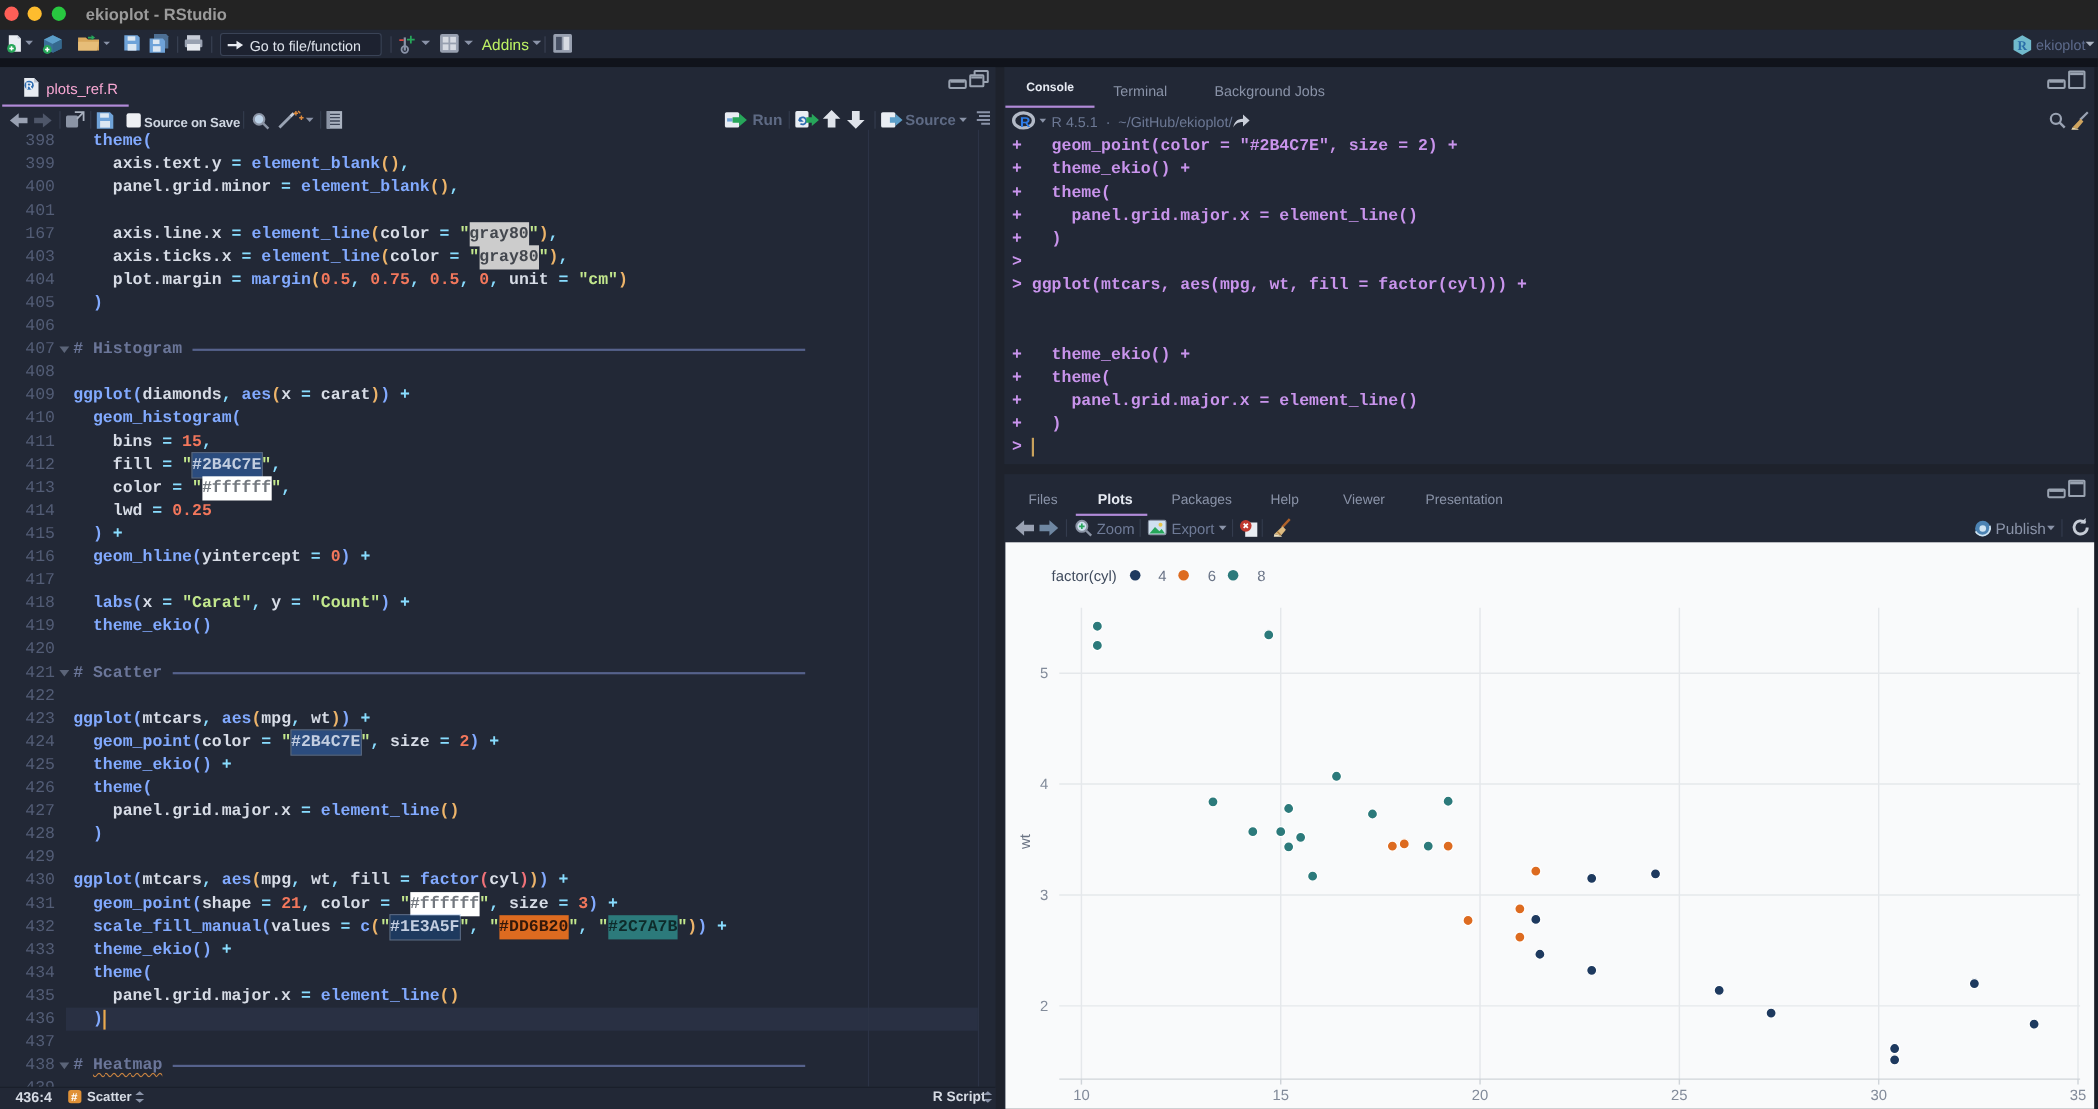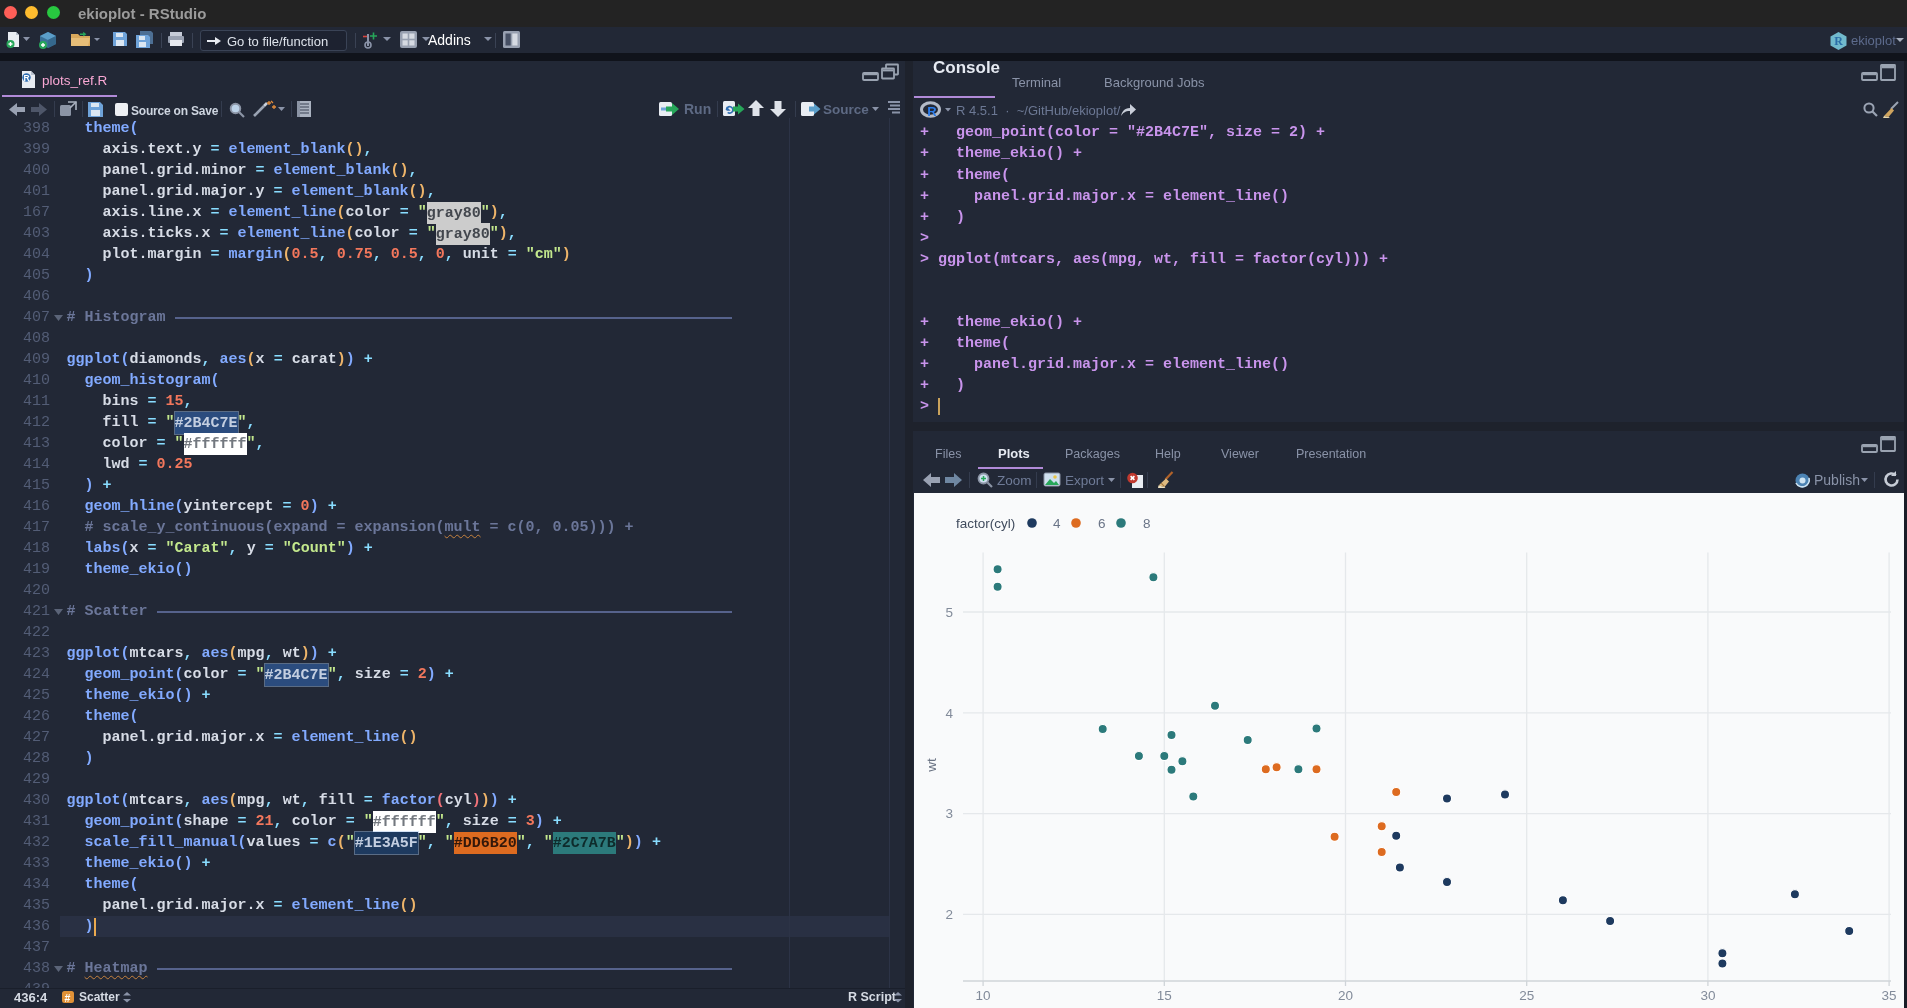--- a/index.html
+++ b/index.html
@@ -83,21 +83,21 @@
 <svg style="left:400px;top:31px" width="17" height="17">
 <rect x="0" y="0" width="17" height="17" rx="2" fill="#98a0b0"></rect>
 <rect x="2.5" y="2.5" width="5.2" height="5.2" fill="#d6dae2"></rect>
       <rect x="9.3" y="2.5" width="5.2" height="5.2" fill="#d6dae2"></rect>
 <rect x="2.5" y="9.3" width="5.2" height="5.2" fill="#d6dae2"></rect>
       <rect x="9.3" y="9.3" width="5.2" height="5.2" fill="#d6dae2"></rect>
     </svg>
 <svg style="left:422px;top:37px" width="10" height="8">
       <path d="M0 0l4 4 4-4z" fill="#8a93a8"></path>
     </svg>
-<div class="abs" style="left:428px;top:32px;font:400 14px 'Liberation Sans';color:#ffffff">Addins</div>
+<div class="abs" style="left:438px;top:32px;font:400 14px 'Liberation Sans';color:#bef264">Addins</div>
 <svg style="left:484px;top:37px" width="10" height="8">
       <path d="M0 0l4 4 4-4z" fill="#8a93a8"></path>
     </svg>
 <div class="abs" style="left:495px;top:33px;width:1px;height:15px;background:#3a4254"></div>
 <svg style="left:503px;top:31px" width="17" height="17">
 <rect x="0" y="0" width="17" height="17" rx="1.5" fill="#98a0b0"></rect>
 <rect x="2.5" y="2.5" width="5.2" height="12" fill="#464f63"></rect>
       <rect x="9.3" y="2.5" width="5.2" height="12" fill="#d6dae2"></rect>
     </svg>
 <svg style="left:1830px;top:32px" width="17" height="18">
@@ -200,21 +200,20 @@
 <div class="abs" style="left:60px;top:916px;width:829px;height:21px;background:#293043"></div>
 <div class="abs" style="left:789px;top:118px;width:1px;height:870px;background:#2c3346"></div>
 <div class="abs" style="left:889px;top:118px;width:1px;height:870px;background:#2c3346"></div>
 <div class="gl" style="top:118px">398</div>
 <div class="cl" style="top:118px"><span class="w">  </span><span class="fn">theme</span><span class="fn">(</span></div>
 <div class="gl" style="top:139px">399</div>
 <div class="cl" style="top:139px"><span class="w">    axis.text.y </span><span class="op">=</span><span class="w"> </span><span class="fn">element_blank</span><span class="p2">()</span><span class="op">,</span></div>
 <div class="gl" style="top:160px">400</div>
 <div class="cl" style="top:160px"><span class="w">    panel.grid.minor </span><span class="op">=</span><span class="w"> </span><span class="fn">element_blank</span><span class="p2">()</span><span class="op">,</span></div>
 <div class="gl" style="top:181px">401</div>
-<div class="cl" style="top:181px"><span class="w">    panel.grid.major.y </span><span class="op">=</span><span class="w"> </span><span class="fn">element_blank</span><span class="p2">()</span><span class="op">,</span></div>
 <div class="gl" style="top:202px">167</div>
 <div class="cl" style="top:202px"><span class="w">    axis.line.x </span><span class="op">=</span><span class="w"> </span><span class="fn">element_line</span><span class="p2">(</span><span class="w">color </span><span class="op">=</span><span class="w"> </span><span class="str">"</span><span style="background:#cccccc;color:#43474e;padding:2.5px 0">gray80</span><span class="str">"</span><span class="p2">)</span><span class="op">,</span></div>
 <div class="gl" style="top:223px">403</div>
 <div class="cl" style="top:223px"><span class="w">    axis.ticks.x </span><span class="op">=</span><span class="w"> </span><span class="fn">element_line</span><span class="p2">(</span><span class="w">color </span><span class="op">=</span><span class="w"> </span><span class="str">"</span><span style="background:#cccccc;color:#43474e;padding:2.5px 0">gray80</span><span class="str">"</span><span class="p2">)</span><span class="op">,</span></div>
 <div class="gl" style="top:244px">404</div>
 <div class="cl" style="top:244px"><span class="w">    plot.margin </span><span class="op">=</span><span class="w"> </span><span class="fn">margin</span><span class="p2">(</span><span class="num">0.5</span><span class="op">,</span><span class="w"> </span><span class="num">0.75</span><span class="op">,</span><span class="w"> </span><span class="num">0.5</span><span class="op">,</span><span class="w"> </span><span class="num">0</span><span class="op">,</span><span class="w"> unit </span><span class="op">=</span><span class="w"> </span><span class="str">"cm"</span><span class="p2">)</span></div>
 <div class="gl" style="top:265px">405</div>
 <div class="cl" style="top:265px"><span class="w">  </span><span class="fn">)</span></div>
 <div class="gl" style="top:286px">406</div>
 <div class="gl" style="top:307px">407</div>
@@ -230,21 +229,20 @@
 <div class="cl" style="top:412px"><span class="w">    fill </span><span class="op">=</span><span class="w"> </span><span class="str">"</span><span style="background:#2B4C7E;color:#c3cee0;padding:2.5px 0;outline:1px solid rgba(160,190,230,0.45)">#2B4C7E</span><span class="str">"</span><span class="op">,</span></div>
 <div class="gl" style="top:433px">413</div>
 <div class="cl" style="top:433px"><span class="w">    color </span><span class="op">=</span><span class="w"> </span><span class="str">"</span><span style="background:#ffffff;color:#73787f;padding:2.5px 0">#ffffff</span><span class="str">"</span><span class="op">,</span></div>
 <div class="gl" style="top:454px">414</div>
 <div class="cl" style="top:454px"><span class="w">    lwd </span><span class="op">=</span><span class="w"> </span><span class="num">0.25</span></div>
 <div class="gl" style="top:475px">415</div>
 <div class="cl" style="top:475px"><span class="w">  </span><span class="fn">)</span><span class="w"> </span><span class="op">+</span></div>
 <div class="gl" style="top:496px">416</div>
 <div class="cl" style="top:496px"><span class="w">  </span><span class="fn">geom_hline</span><span class="fn">(</span><span class="w">yintercept </span><span class="op">=</span><span class="w"> </span><span class="num">0</span><span class="fn">)</span><span class="w"> </span><span class="op">+</span></div>
 <div class="gl" style="top:517px">417</div>
-<div class="cl" style="top:517px"><span class="com">  # scale_y_continuous(expand = expansion(</span><span class="com wavy">mult</span><span class="com"> = c(0, 0.05))) +</span></div>
 <div class="gl" style="top:538px">418</div>
 <div class="cl" style="top:538px"><span class="w">  </span><span class="fn">labs</span><span class="fn">(</span><span class="w">x </span><span class="op">=</span><span class="w"> </span><span class="str">"Carat"</span><span class="op">,</span><span class="w"> y </span><span class="op">=</span><span class="w"> </span><span class="str">"Count"</span><span class="fn">)</span><span class="w"> </span><span class="op">+</span></div>
 <div class="gl" style="top:559px">419</div>
 <div class="cl" style="top:559px"><span class="w">  </span><span class="fn">theme_ekio</span><span class="fn">()</span></div>
 <div class="gl" style="top:580px">420</div>
 <div class="gl" style="top:601px">421</div>
 <div class="cl" style="top:601px"><span class="com"># Scatter </span></div>
 <div class="gl" style="top:622px">422</div>
 <div class="gl" style="top:643px">423</div>
 <div class="cl" style="top:643px"><span class="fn">ggplot</span><span class="fn">(</span><span class="w">mtcars</span><span class="op">,</span><span class="w"> </span><span class="fn">aes</span><span class="p2">(</span><span class="w">mpg</span><span class="op">,</span><span class="w"> wt</span><span class="p2">)</span><span class="fn">)</span><span class="w"> </span><span class="op">+</span></div>
@@ -298,21 +296,21 @@
 <svg style="left:123px;top:992px" width="8" height="11">
       <path d="M0 3.5L4 0l4 3.5z" fill="#8a93a8"></path>
       <path d="M0 7l4 3.5L8 7z" fill="#8a93a8"></path>
     </svg>
 <div class="abs" style="left:848px;top:990px;font:700 12.5px 'Liberation Sans';color:#d6dbe4">R Script</div>
 <svg style="left:894px;top:992px" width="8" height="11">
       <path d="M0 3.5L4 0l4 3.5z" fill="#8a93a8"></path>
       <path d="M0 7l4 3.5L8 7z" fill="#8a93a8"></path>
     </svg>
 <div class="abs" style="left:913px;top:61px;width:994px;height:361px;background:#222836"></div>
-<div class="tab" style="left:933px;top:58px;font-size:17px">Console</div>
+<div class="tab" style="left:933px;top:74px;font-size:11px">Console</div>
 <div class="tabi" style="left:1012px;top:75px">Terminal</div>
 <div class="tabi" style="left:1104px;top:75px">Background Jobs</div>
 <div class="abs" style="left:914px;top:96px;width:81px;height:2px;background:#b18ad8"></div>
 <svg style="left:1861px;top:64px" width="36" height="18">
 <rect x="1" y="9" width="15" height="7" rx="1" fill="none" stroke="#9aa3b1" stroke-width="1.8"></rect>
 <rect x="2" y="9" width="13" height="2.2" fill="#9aa3b1"></rect>
 <rect x="20" y="1" width="14" height="15" rx="0.5" fill="none" stroke="#9aa3b1" stroke-width="1.8"></rect>
 <rect x="20.9" y="1.9" width="12.2" height="2.4" fill="#9aa3b1"></rect>
     </svg>
 <svg style="left:921px;top:102px" width="21" height="16">

